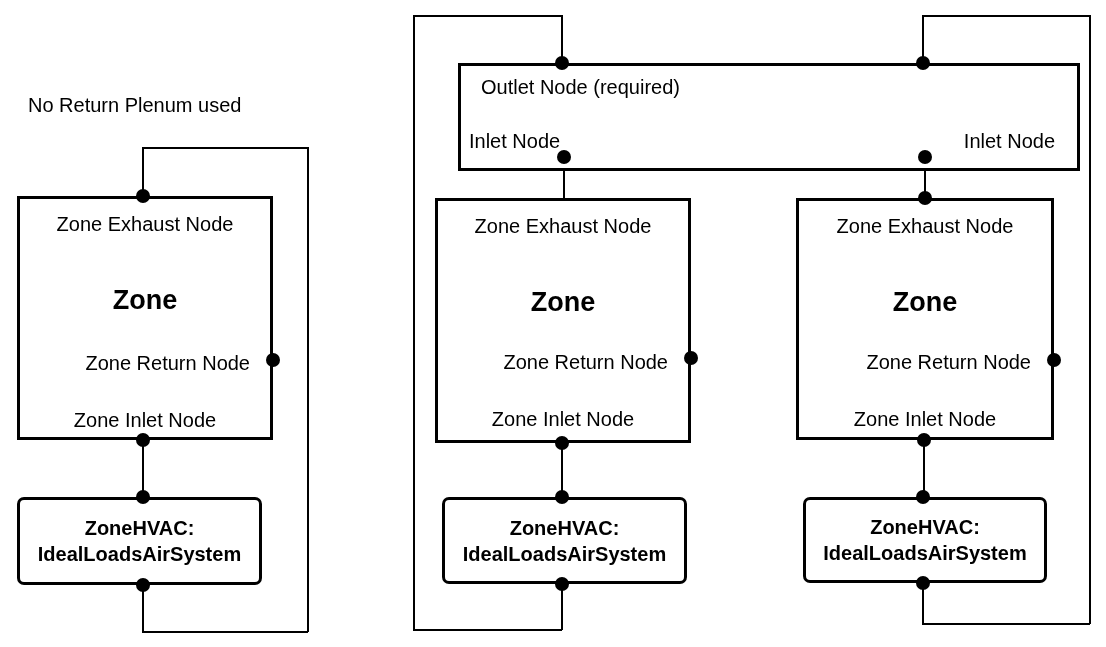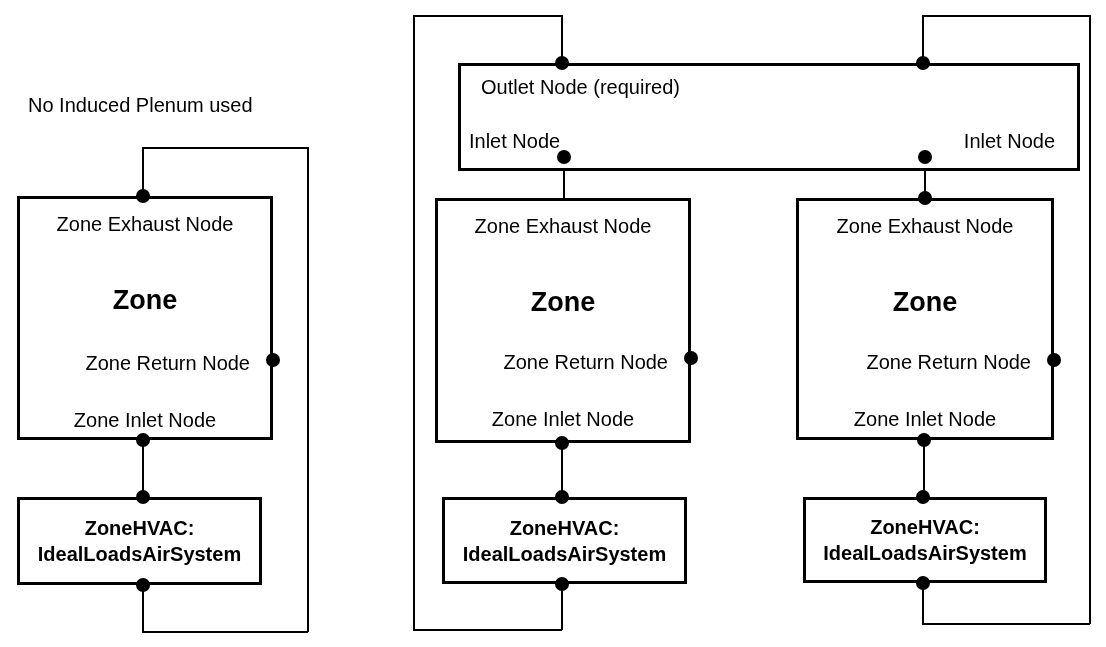--- a/index.html
+++ b/index.html
@@ -33,20 +33,21 @@
   .zone-name {
     font-size: 27px;
     line-height: 34px;
     font-weight: bold;
   }
   .hvac-box {
     display: flex;
     flex-direction: column;
     justify-content: center;
     align-items: center;
+    border-radius: 7px;
   }
   .hvac-line {
     font-size: 20px;
     line-height: 26px;
     font-weight: bold;
     white-space: nowrap;
   }
   .plenum-title {
     font-weight: bold;
   }
@@ -66,21 +67,21 @@
     font-size: 20px;
     line-height: 26px;
     white-space: nowrap;
   }
 </style>
 </head>
 <body>
 
 <div id="canvas">
 
-  <div class="free-title" style="left:28px; top:92px;">No Induced Plenum used</div>
+  <div class="free-title" style="left:28px; top:92px;">No Return Plenum used</div>
 
   <div class="line" style="left:142px; top:148px; width:1.5px; height:48px;"></div>
   <div class="line" style="left:142px; top:147px; width:166px; height:1.5px;"></div>
   <div class="line" style="left:307px; top:147px; width:1.5px; height:485px;"></div>
   <div class="line" style="left:142px; top:631px; width:166px; height:1.5px;"></div>
   <div class="line" style="left:142px; top:585px; width:1.5px; height:47px;"></div>
   <div class="line" style="left:142px; top:440px; width:1.5px; height:57px;"></div>
 
   <div class="box" style="left:17px; top:196px; width:256px; height:244px;">
     <div class="label center" style="top:12px;">Zone Exhaust Node</div>

